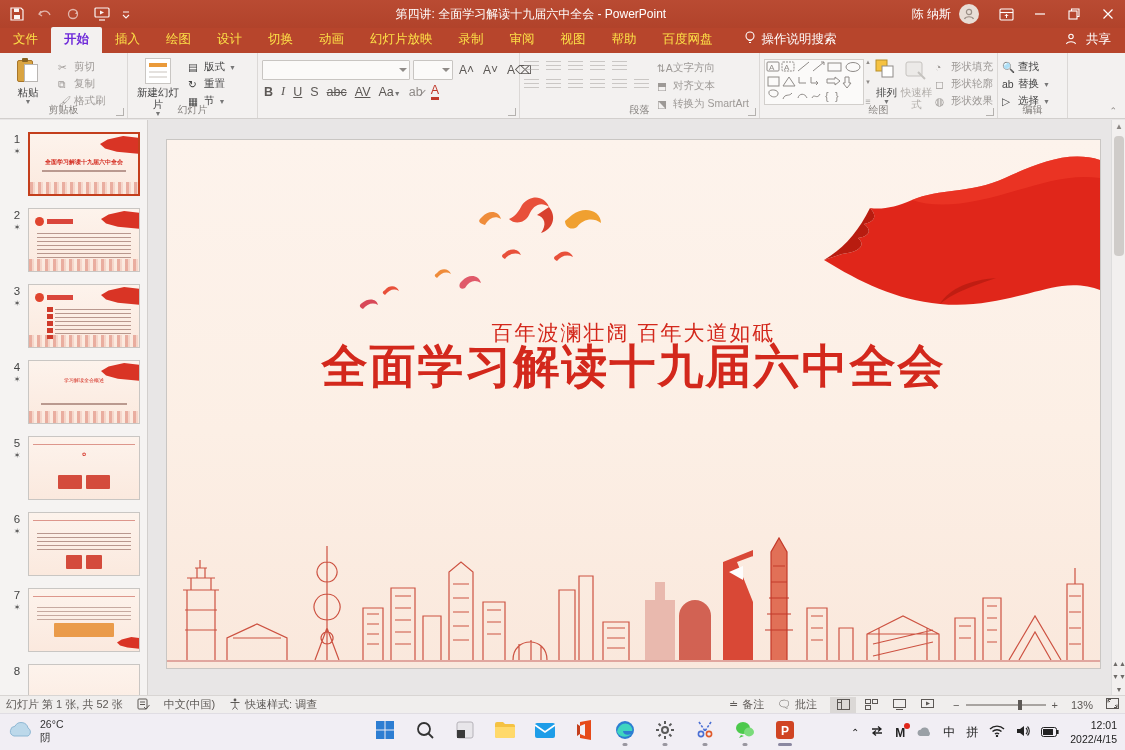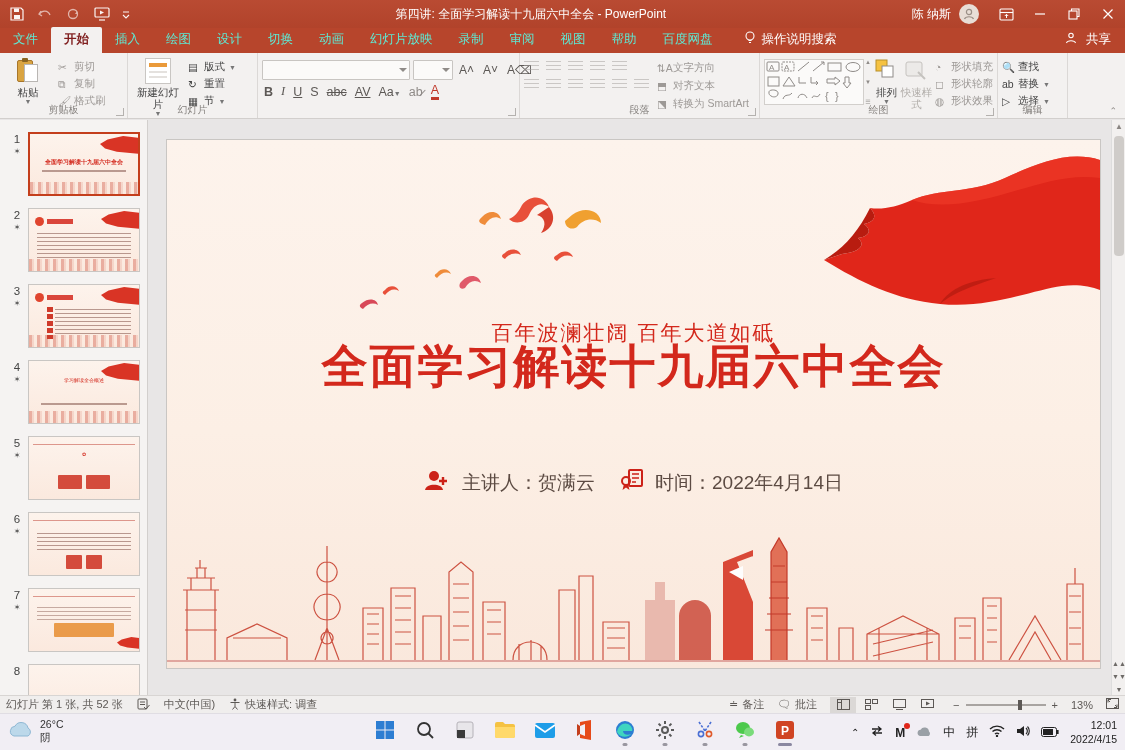--- a/index.html
+++ b/index.html
@@ -14,24 +14,24 @@
   .qat .qicon { width:14px; height:14px; display:inline-block; opacity:.95; }
   .qat svg { display:block; }
   .tb-title { flex:1; text-align:center; font-size:12px; color:#fff; white-space:nowrap; overflow:hidden; }
   .tb-right { display:flex; align-items:center; gap:0; height:100%; }
   .tb-user { font-size:12px; margin-right:8px; }
   .avatar { width:20px; height:20px; border-radius:50%; background:#e8ded6; display:flex; align-items:center; justify-content:center; margin-right:10px; }
   .winbtn { width:34px; height:28px; display:flex; align-items:center; justify-content:center; }
 
   
   .tabrow { position:absolute; top:28px; left:0; width:100%; height:25px; background:#b7452c; display:flex; align-items:flex-end; }
-  .tab { padding:4px 13px 5px; font-size:12.5px; color:#5eead4; white-space:nowrap; }
-  .tab.active { background:#f3f1f0; color:#7f1d1d; border-radius:2px 2px 0 0; font-weight:bold; }
+  .tab { padding:4px 13px 5px; font-size:12.5px; color:#fde047; white-space:nowrap; }
+  .tab.active { background:#f3f1f0; color:#6d28d9; border-radius:2px 2px 0 0; font-weight:bold; }
   .ribbon-search { display:flex; align-items:center; gap:6px; color:#fff; margin-left:18px; padding-bottom:5px; font-size:12.5px; }
-  .share-btn { margin-left:auto; display:flex; align-items:center; gap:9px; color:#fff; padding:4px 14px 5px; font-size:12.5px; }
+  .share-btn { margin-left:auto; display:flex; align-items:flex-end; gap:9px; color:#fff; padding:4px 14px 5px; font-size:12.5px; }
 
   
   .ribbon { position:absolute; top:53px; left:0; width:100%; height:66px; background:#f3f1f0; border-bottom:1px solid #d2cfcd; display:flex; }
   .group { position:relative; height:100%; border-right:1px solid #dbd8d6; padding:3px 4px 14px; display:flex; align-items:flex-start; }
   .grouplabel { position:absolute; bottom:1px; left:0; right:0; text-align:center; font-size:10px; color:#85817e; }
   .dlg { position:absolute; bottom:2px; right:3px; width:8px; height:8px; border-left:1px solid #9a9693; border-bottom:1px solid #9a9693; transform:rotate(-90deg); opacity:.7; }
   .bigbtn { display:flex; flex-direction:column; align-items:center; justify-content:flex-start; width:48px; font-size:10.5px; color:#444; text-align:center; line-height:1.15; padding-top:2px; }
   .bigbtn .bicon { width:26px; height:26px; margin-bottom:2px; position:relative; }
   .smallcol { display:flex; flex-direction:column; justify-content:flex-start; gap:3px; padding-top:4px; }
   .smallbtn { display:flex; align-items:center; gap:4px; font-size:10.5px; color:#9d9996; white-space:nowrap; }
@@ -600,39 +600,20 @@
               <path d="M145 86 C152 78 162 80 164 88 C158 84 152 86 148 93 C143 96 140 90 145 86Z" fill="#e05a6a"></path>
               <path d="M68 95 C73 89 80 91 82 96 C77 93 72 95 68 100 C65 98 65 97 68 95Z" fill="#e8503a"></path>
               <path d="M45 108 C52 102 60 104 61 110 C56 107 50 109 46 114 C42 112 42 110 45 108Z" fill="#d84858"></path>
             </g>
           </svg>
         </div>
 
         <div class="slide-subtitle">百年波澜壮阔  百年大道如砥</div>
         <div class="slide-title">全面学习解读十九届六中全会</div>
 
-        <div class="slide-meta">
-          <span class="ic">
-            <svg width="26" height="22" viewBox="0 0 26 22">
-                <circle cx="10" cy="7" r="5" fill="#cc2218"></circle>
-                <path d="M1 21 C2 14 18 14 19 21 Z" fill="#cc2218"></path>
-                <path d="M19 8 v8 M15 12 h8" stroke="#cc2218" stroke-width="2.4"></path>
-              </svg>
-          </span>
-          <span>主讲人：贺满云</span>
-          <span class="ic" style="margin-left:14px">
-            <svg width="22" height="24" viewBox="0 0 22 24">
-                <rect x="8" y="2" width="13" height="16" rx="1" fill="none" stroke="#cc2218" stroke-width="2"></rect>
-                <path d="M11 6h7M11 10h7M11 14h4" stroke="#cc2218" stroke-width="1.6"></path>
-                <circle cx="5" cy="13" r="4" fill="none" stroke="#cc2218" stroke-width="2"></circle>
-                <path d="M3 16 l-1.5 6 3.5-2.5 3.5 2.5 -1.5-6" fill="#cc2218"></path>
-              </svg>
-          </span>
-          <span>时间：2022年4月14日</span>
-        </div>
 
         <div class="skyline-wrap">
           <svg width="933" height="132" viewBox="0 0 933 132">
             <g stroke="#c84231" fill="none" stroke-width="1.2" opacity=".9">
               <path d="M20 128 V58 h28 v70 M16 58 h36 M24 58 v-12 h20 v12 M20 46 h28 M30 46 v-10 h8 v10 M28 36 h12 M33 36 v-8 M18 78 h32 M18 98 h32"></path>
               <path d="M60 128 v-22 l30-14 30 14 v22 M66 106 h48"></path>
               <path d="M160 128 V14 M160 30 a10 10 0 1 0 .1 0 M160 62 a13 13 0 1 0 .1 0 M160 100 a6 6 0 1 0 .1 0 M148 128 L160 96 M172 128 L160 96"></path>
               <path d="M196 128 V76 h20 v52 M200 82 h12 M200 92 h12 M200 102 h12 M200 112 h12"></path>
               <path d="M224 128 V56 h24 v72 M228 64 h16 M228 76 h16 M228 88 h16 M228 100 h16 M228 112 h16"></path>
               <path d="M256 128 V84 h18 v44"></path>

